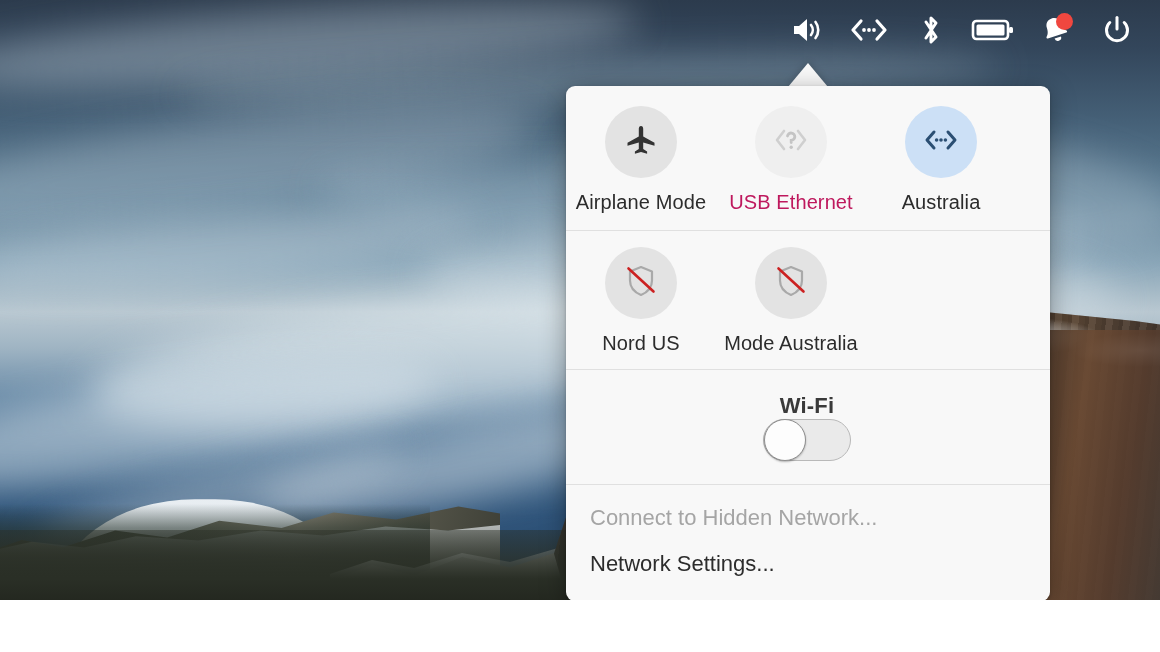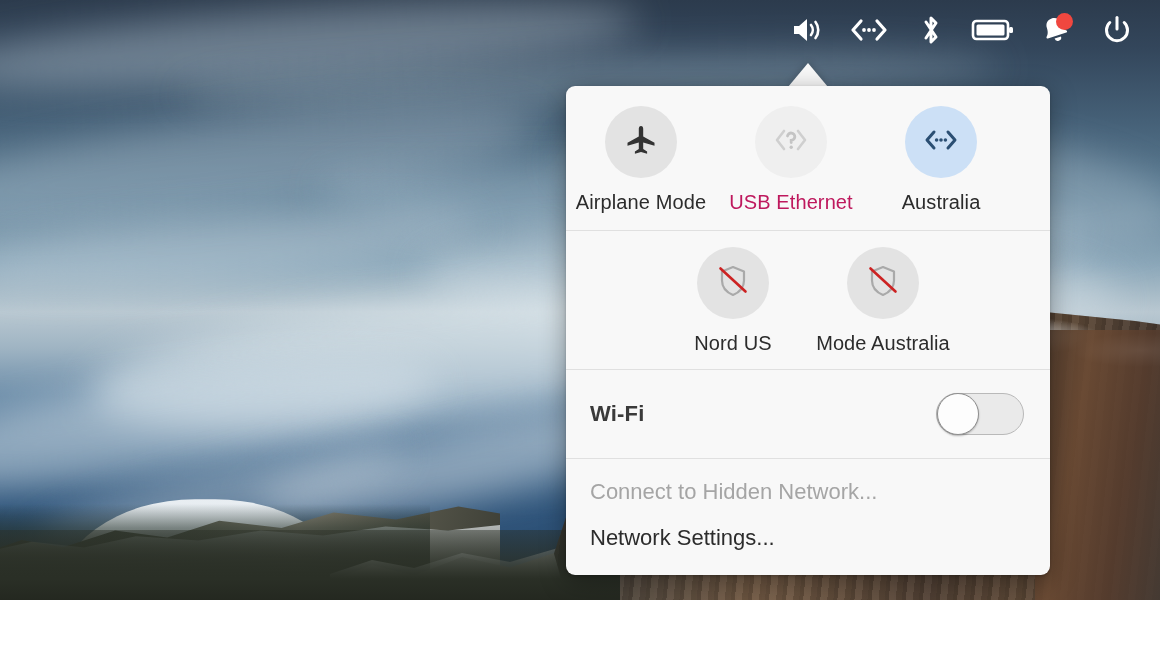--- a/index.html
+++ b/index.html
@@ -242,21 +242,21 @@
     border-right: 20px solid transparent;
     border-bottom: 24px solid #f8f8f8;
     filter: drop-shadow(0 -2px 3px rgba(0,0,0,.16));
   }
 
   .tile-row {
     display: flex;
     padding: 18px 0 14px 0;
   }
   .tile-row.row1 { padding: 20px 0 16px 0; }
-  .tile-row.row2 { padding: 16px 0 14px 0; justify-content: center; }
+  .tile-row.row2 { padding: 16px 0 14px 0; }
 
   .tile {
     width: 150px;
     display: flex;
     flex-direction: column;
     align-items: center;
     cursor: default;
   }
   .tile-icon {
     width: 72px;
@@ -282,20 +282,21 @@
     height: 1px;
     background: #e0e0e0;
     margin: 0;
   }
 
   .wifi-row {
     display: flex;
     align-items: center;
     justify-content: space-between;
     padding: 23px 26px 23px 24px;
+    flex-direction: column;
   }
   .wifi-label {
     font-size: 22px;
     font-weight: bold;
     color: #3a3a3a;
     letter-spacing: .2px;
   }
   .toggle {
     width: 88px;
     height: 42px;

